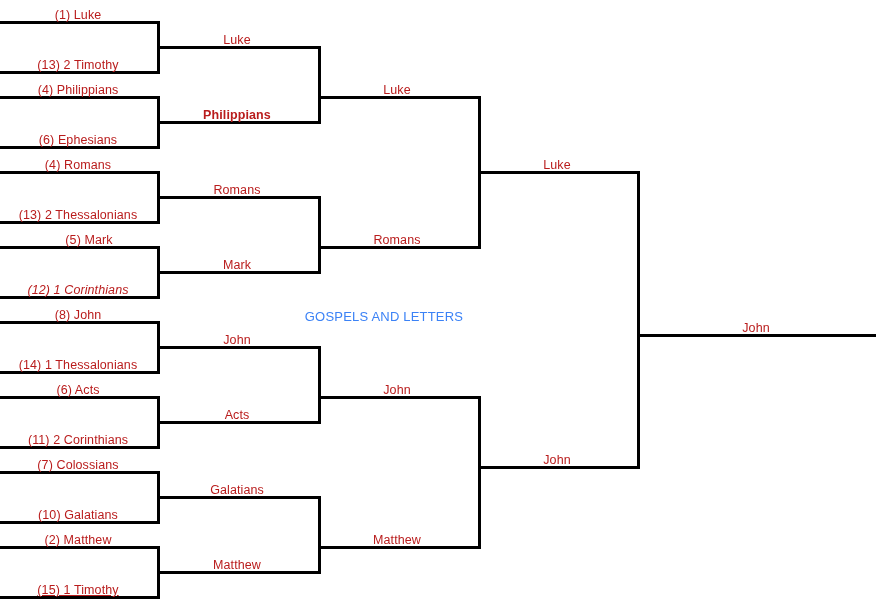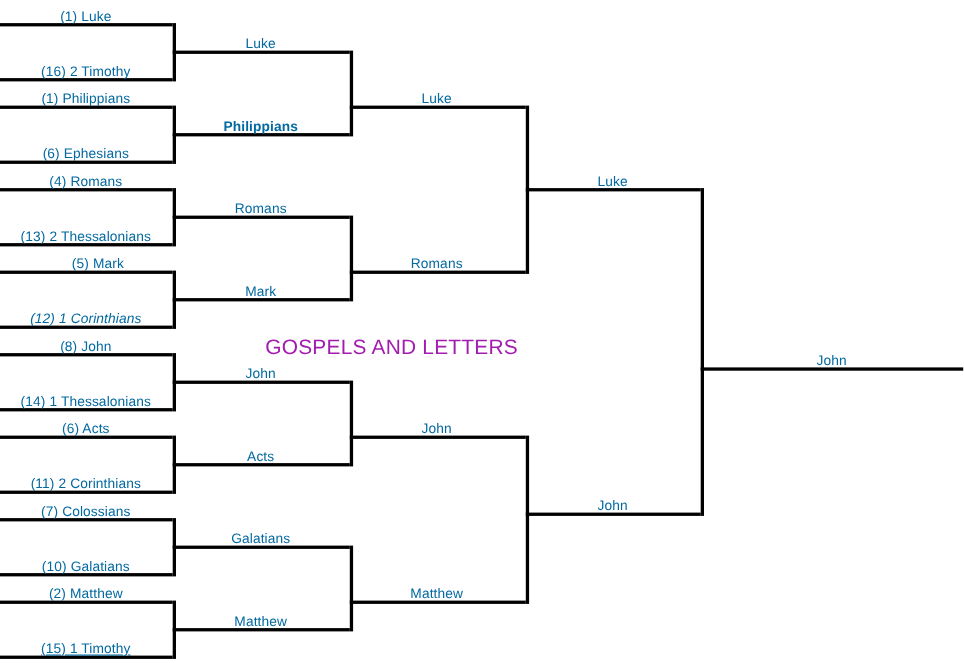--- a/index.html
+++ b/index.html
@@ -20,35 +20,36 @@
     position: absolute;
     background: #000000;
   }
   .seg-h { height: 3px; }
   .seg-v { width: 3px; }
   .slot-label {
     position: absolute;
     font-family: "Liberation Sans", "DejaVu Sans", sans-serif;
     font-size: 12.5px;
     line-height: 14px;
-    color: #0369a1;
+    color: #b91c1c;
     white-space: nowrap;
     text-align: center;
     transform: translateX(-50%);
     letter-spacing: 0.1px;
   }
   .region-title {
     position: absolute;
     font-family: "Liberation Sans", "DejaVu Sans", sans-serif;
-    font-size: 19px;
+    font-size: 13px;
     line-height: 16px;
-    color: #a21caf;
+    color: #3b82f6;
     white-space: nowrap;
     transform: translateX(-50%);
     letter-spacing: 0.2px;
+    margin-left: 28px;
   }
 </style>
 </head>
 <body>
 
 <div id="bracket-root">
 
   <div class="region-title" style="left: 356px; top: 309px;">GOSPELS AND LETTERS</div>
 
   <div id="lines-layer">
@@ -94,22 +95,22 @@
       <div class="seg seg-h" style="left: 318px; top: 546px; width: 160px;"></div>
       <div class="seg seg-v" style="left: 478px; top: 96px; height: 153px;"></div>
       <div class="seg seg-v" style="left: 478px; top: 396px; height: 153px;"></div>
       <div class="seg seg-h" style="left: 478px; top: 171px; width: 159px;"></div>
       <div class="seg seg-h" style="left: 478px; top: 466px; width: 159px;"></div>
       <div class="seg seg-v" style="left: 637px; top: 171px; height: 298px;"></div>
       <div class="seg seg-h" style="left: 637px; top: 334px; width: 239px;"></div>
     </div>
   <div id="labels-layer">
       <div class="slot-label" style="left: 78px; top: 8px;">(1) Luke</div>
-      <div class="slot-label" style="left: 78px; top: 58px;">(16) 2 Timothy</div>
-      <div class="slot-label" style="left: 78px; top: 83px;">(1) Philippians</div>
+      <div class="slot-label" style="left: 78px; top: 58px;">(13) 2 Timothy</div>
+      <div class="slot-label" style="left: 78px; top: 83px;">(4) Philippians</div>
       <div class="slot-label" style="left: 78px; top: 133px;">(6) Ephesians</div>
       <div class="slot-label" style="left: 78px; top: 158px;">(4) Romans</div>
       <div class="slot-label" style="left: 78px; top: 208px;">(13) 2 Thessalonians</div>
       <div class="slot-label" style="left: 78px; top: 233px; margin-left: 11px;">(5) Mark</div>
       <div class="slot-label" style="left: 78px; top: 283px; font-style: italic;">(12) 1 Corinthians</div>
       <div class="slot-label" style="left: 78px; top: 308px;">(8) John</div>
       <div class="slot-label" style="left: 78px; top: 358px;">(14) 1 Thessalonians</div>
       <div class="slot-label" style="left: 78px; top: 383px;">(6) Acts</div>
       <div class="slot-label" style="left: 78px; top: 433px;">(11) 2 Corinthians</div>
       <div class="slot-label" style="left: 78px; top: 458px;">(7) Colossians</div>

